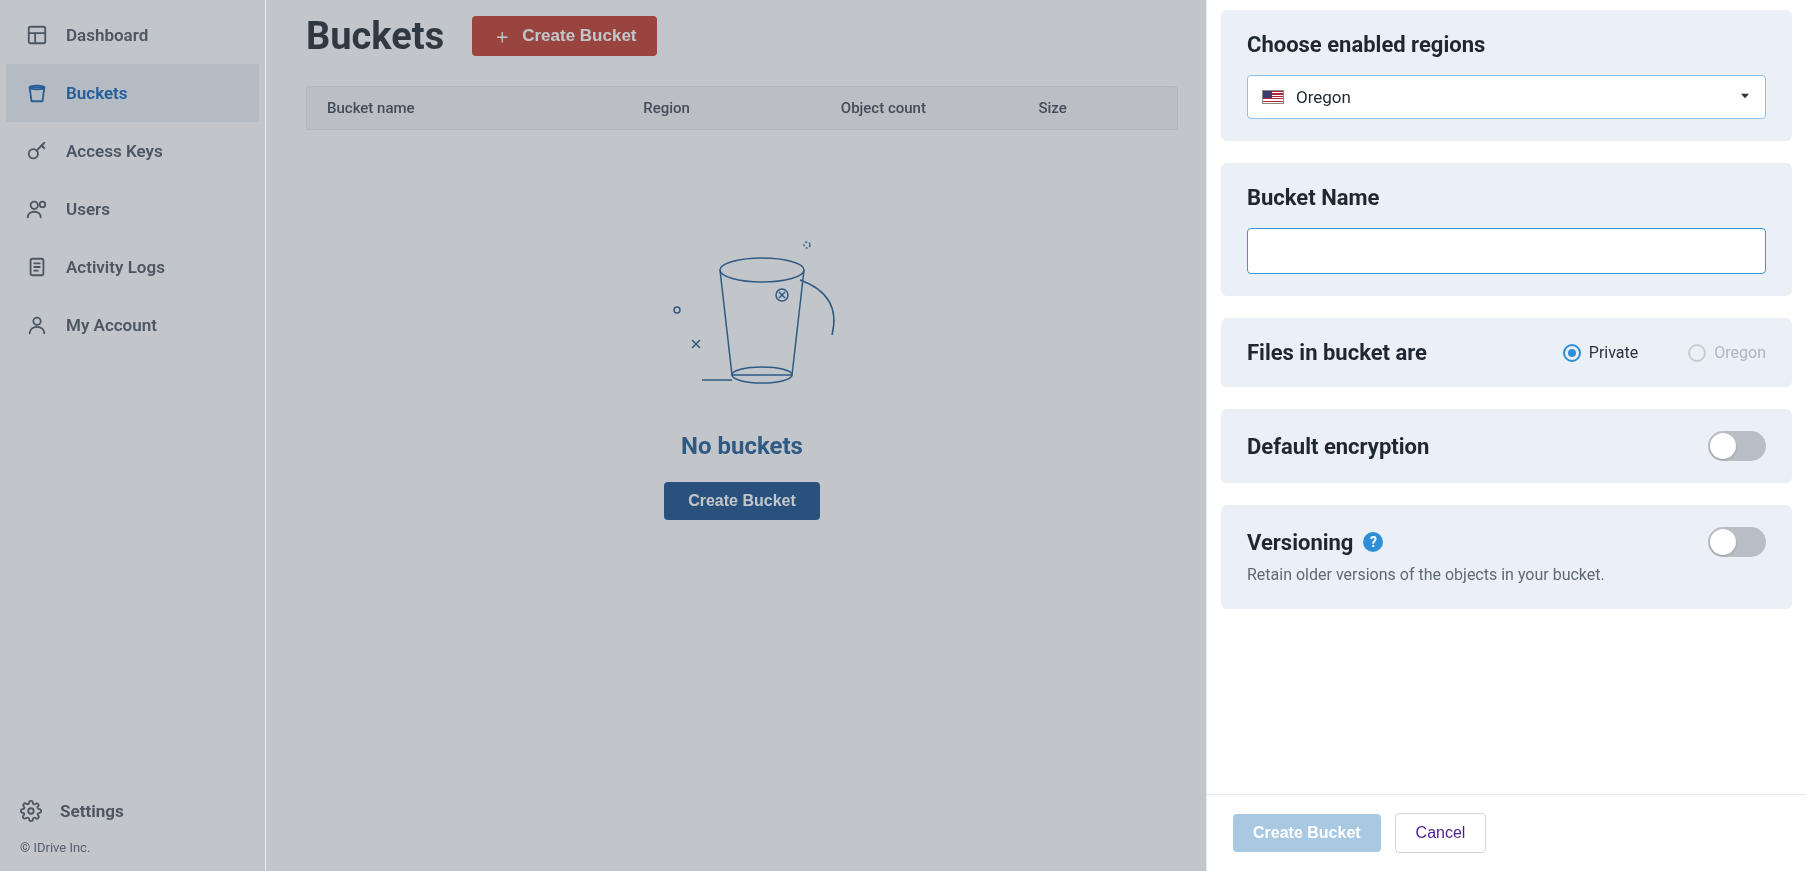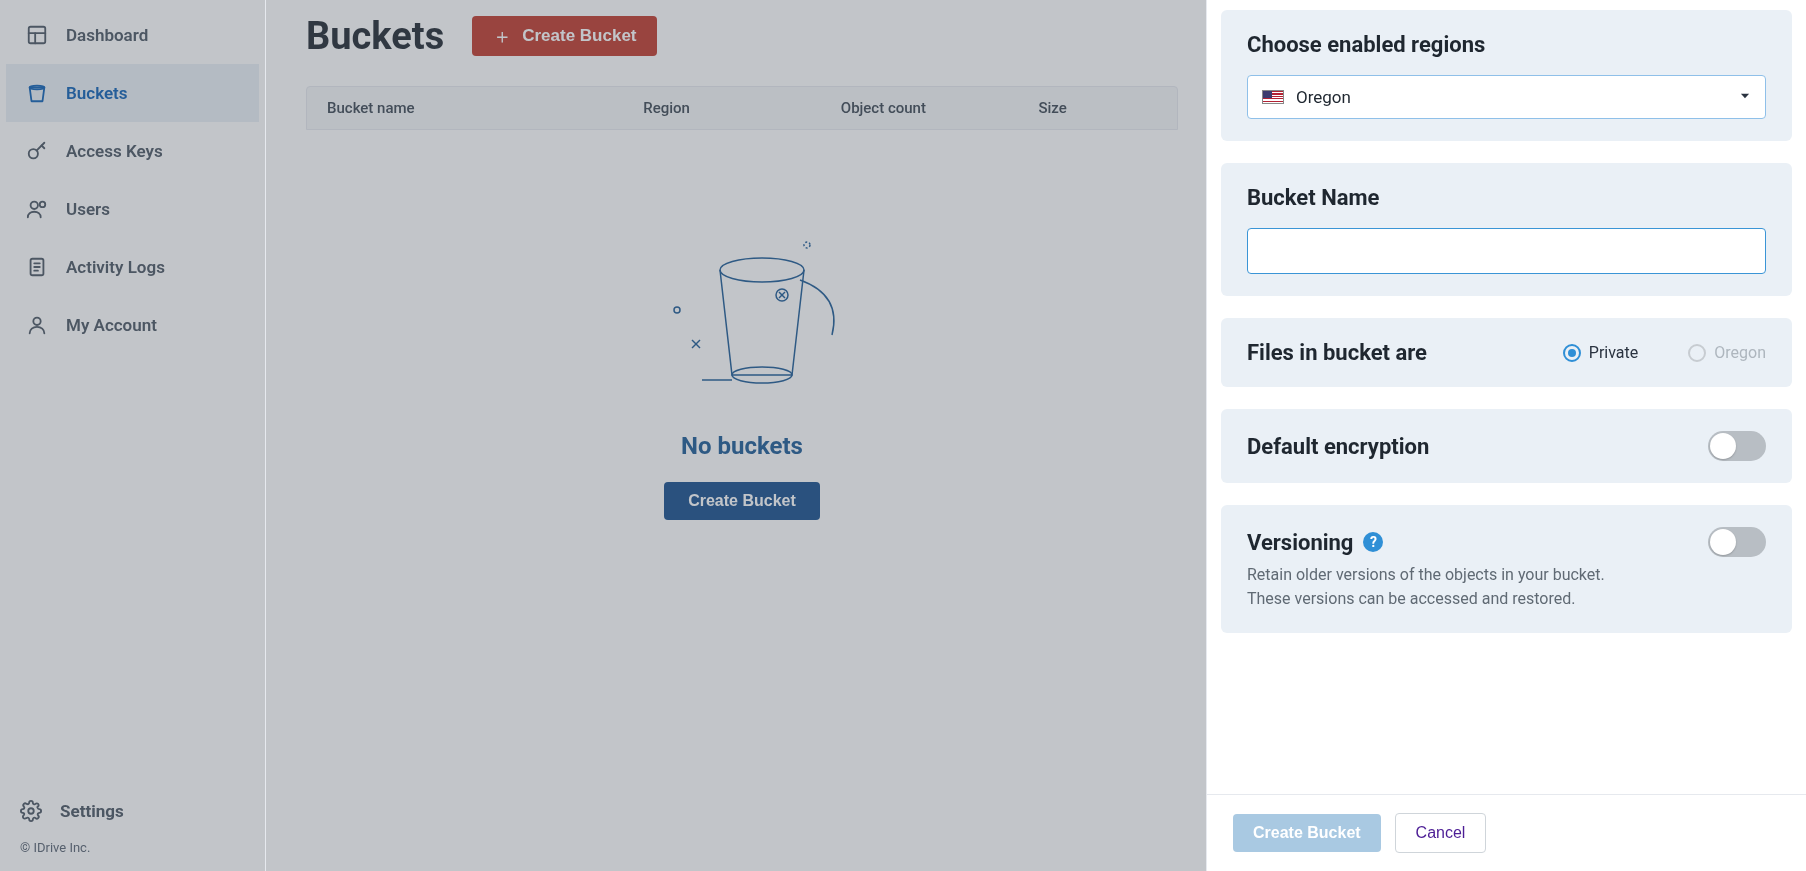--- a/index.html
+++ b/index.html
@@ -394,21 +394,20 @@
 
     <div class="card">
       <div class="card-row">
         <div class="ver-head">
           <div class="card-title" style="margin-bottom:0">Versioning</div>
           <span class="help-badge">?</span>
         </div>
         <div class="toggle"></div>
       </div>
       <p class="card-desc">Retain older versions of the objects in your bucket.</p>
-      <p class="card-desc" style="margin-top:0">These versions can be accessed and restored.</p>
     </div>
 
   </div>
 
   <div class="panel-footer">
     <button class="btn-primary-disabled">Create Bucket</button>
     <button class="btn-secondary">Cancel</button>
   </div>
 </aside>
 

